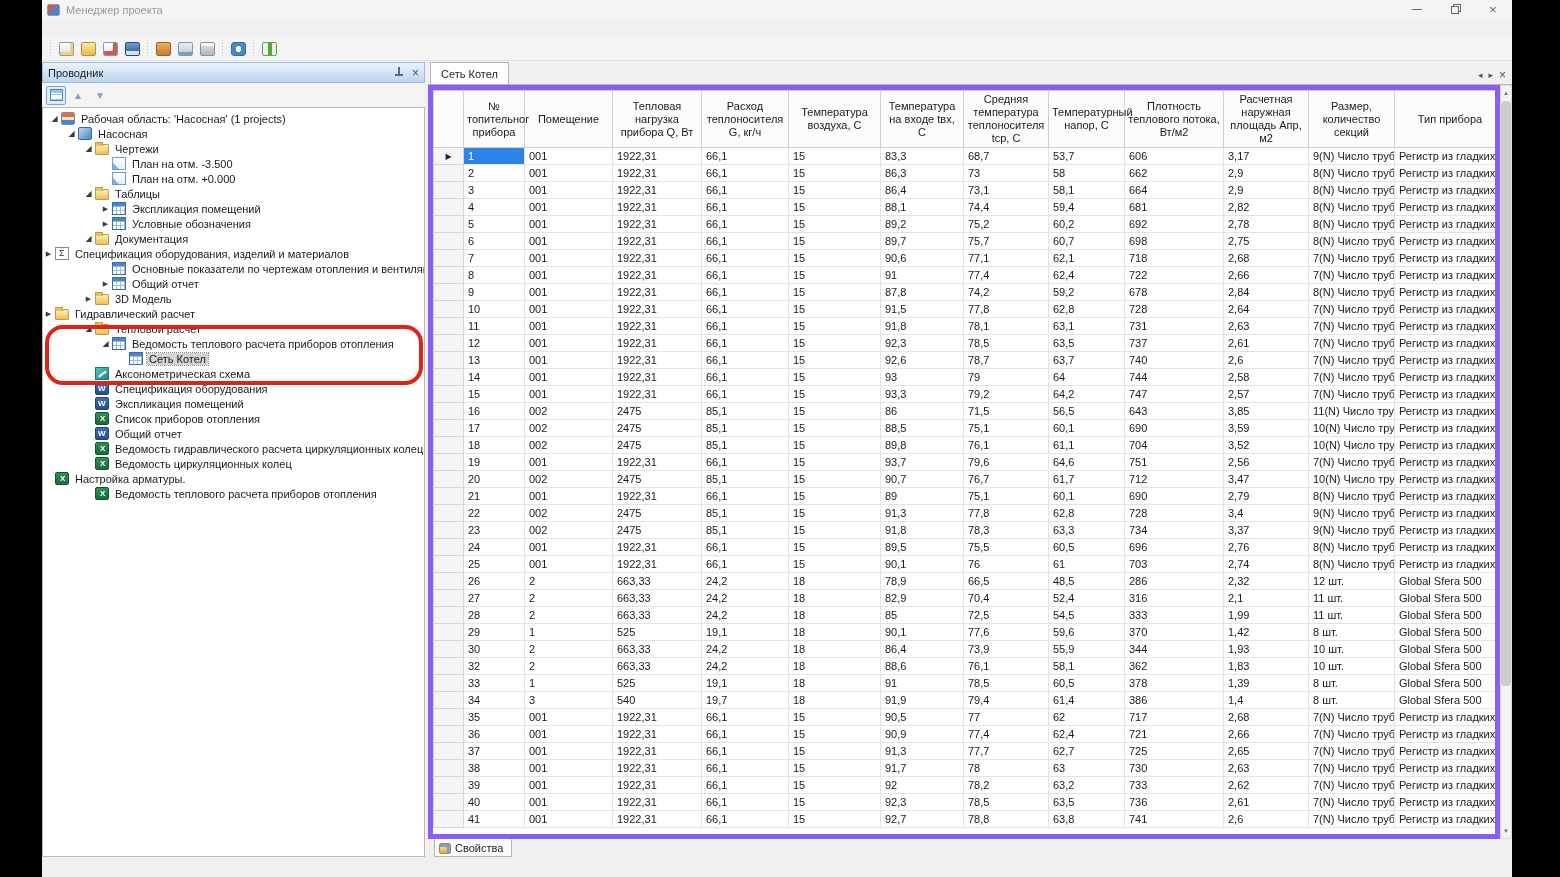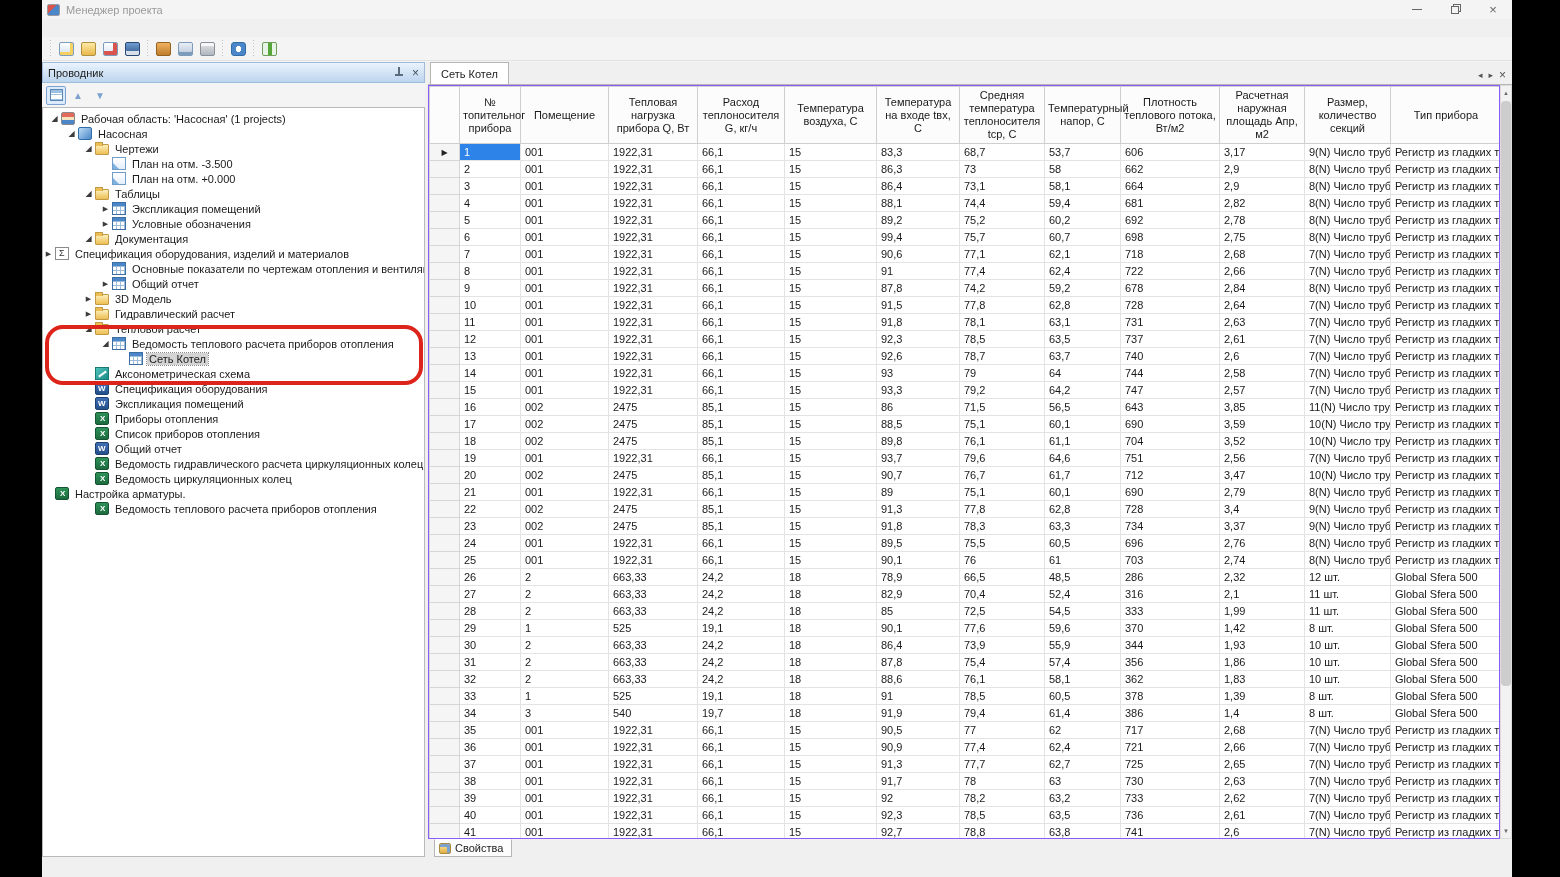--- a/index.html
+++ b/index.html
@@ -108,21 +108,21 @@
   
   #tabbar { position:absolute; left:386px; top:62px; width:1084px; height:23px;
             background:#f0f0f0; border-bottom:1px solid #b5b5b5; display:flex; align-items:flex-end; }
   .doc-tab { height:22px; background:#fff; border:1px solid #b5b5b5; border-bottom:none;
              padding:0 10px; display:flex; align-items:center; margin-left:2px; position:relative; z-index:2; }
   #tabbar-controls { margin-left:auto; display:flex; align-items:center; gap:6px; padding:0 6px 4px 0; color:#555; }
   .tab-nav { font-size:9px; }
   .tab-close { font-size:12px; line-height:10px; }
 
   #grid { position:absolute; left:386px; top:85px; width:1072px; height:754px; background:#fff;
-          border:1px solid #8b5cf6; overflow:hidden; }
+          border:5px solid #8b5cf6; overflow:hidden; }
   #grid table { border-collapse:collapse; table-layout:fixed; width:1060px; font-size:11px; }
   #grid th { background:#fcfcfc; border:1px solid #cfcfcf; font-weight:normal; text-align:center;
              vertical-align:middle; height:57px; padding:1px 3px; line-height:13px; color:#1a1a1a; }
   #grid td { border:1px solid #e3e3e3; height:17px; padding:0 4px; white-space:nowrap; overflow:hidden; color:#1a1a1a; }
   #grid td.rowhdr { background:#f5f5f5; border-color:#d6d6d6; text-align:center; padding:0; font-size:8px; color:#222; }
   #grid th.corner { background:#fcfcfc; }
   #grid td.sel-cell { background:#2e83e8; color:#fff; }
 
   #vscroll { position:absolute; left:1458px; top:85px; width:12px; height:754px;
              background:#f2f2f2; border:1px solid #dcdcdc; }
@@ -281,21 +281,21 @@
           <div class="tree-item" style="padding-left: 57px;">
             <span class="expander">▶</span>
             <span class="ic ic-table"></span>
             <span class="tree-label">Общий отчет</span>
           </div>
           <div class="tree-item" style="padding-left: 40px;">
             <span class="expander">▶</span>
             <span class="ic ic-folder"></span>
             <span class="tree-label">3D Модель</span>
           </div>
-          <div class="tree-item" style="padding-left: 40px;">
+          <div class="tree-item" style="">
             <span class="expander">▶</span>
             <span class="ic ic-folder"></span>
             <span class="tree-label">Гидравлический расчет</span>
           </div>
           <div class="tree-item" style="padding-left: 40px;">
             <span class="expander exp">◢</span>
             <span class="ic ic-folder-open"></span>
             <span class="tree-label">Тепловой расчет</span>
           </div>
           <div class="tree-item" style="padding-left: 57px;">
@@ -315,25 +315,20 @@
           </div>
           <div class="tree-item" style="padding-left: 40px;">
             <span class="expander"></span>
             <span class="ic ic-word"></span>
             <span class="tree-label">Спецификация оборудования</span>
           </div>
           <div class="tree-item" style="padding-left: 40px;">
             <span class="expander"></span>
             <span class="ic ic-word"></span>
             <span class="tree-label">Экспликация помещений</span>
-          </div>
-          <div class="tree-item" style="padding-left: 40px;">
-            <span class="expander"></span>
-            <span class="ic ic-excel"></span>
-            <span class="tree-label">Приборы отопления</span>
           </div>
           <div class="tree-item" style="padding-left: 40px;">
             <span class="expander"></span>
             <span class="ic ic-excel"></span>
             <span class="tree-label">Список приборов отопления</span>
           </div>
           <div class="tree-item" style="padding-left: 40px;">
             <span class="expander"></span>
             <span class="ic ic-word"></span>
             <span class="tree-label">Общий отчет</span>
@@ -485,21 +480,21 @@
               <td>8(N) Число труб</td>
               <td>Регистр из гладких труб</td>
             </tr>
             <tr>
               <td class="rowhdr"></td>
               <td>6</td>
               <td>001</td>
               <td>1922,31</td>
               <td>66,1</td>
               <td>15</td>
-              <td>99,4</td>
+              <td>89,7</td>
               <td>75,7</td>
               <td>60,7</td>
               <td>698</td>
               <td>2,75</td>
               <td>8(N) Число труб</td>
               <td>Регистр из гладких труб</td>
             </tr>
             <tr>
               <td class="rowhdr"></td>
               <td>7</td>
@@ -855,35 +850,20 @@
               <td>86,4</td>
               <td>73,9</td>
               <td>55,9</td>
               <td>344</td>
               <td>1,93</td>
               <td>10 шт.</td>
               <td>Global Sfera 500</td>
             </tr>
             <tr>
               <td class="rowhdr"></td>
-              <td>31</td>
-              <td>2</td>
-              <td>663,33</td>
-              <td>24,2</td>
-              <td>18</td>
-              <td>87,8</td>
-              <td>75,4</td>
-              <td>57,4</td>
-              <td>356</td>
-              <td>1,86</td>
-              <td>10 шт.</td>
-              <td>Global Sfera 500</td>
-            </tr>
-            <tr>
-              <td class="rowhdr"></td>
               <td>32</td>
               <td>2</td>
               <td>663,33</td>
               <td>24,2</td>
               <td>18</td>
               <td>88,6</td>
               <td>76,1</td>
               <td>58,1</td>
               <td>362</td>
               <td>1,83</td>

